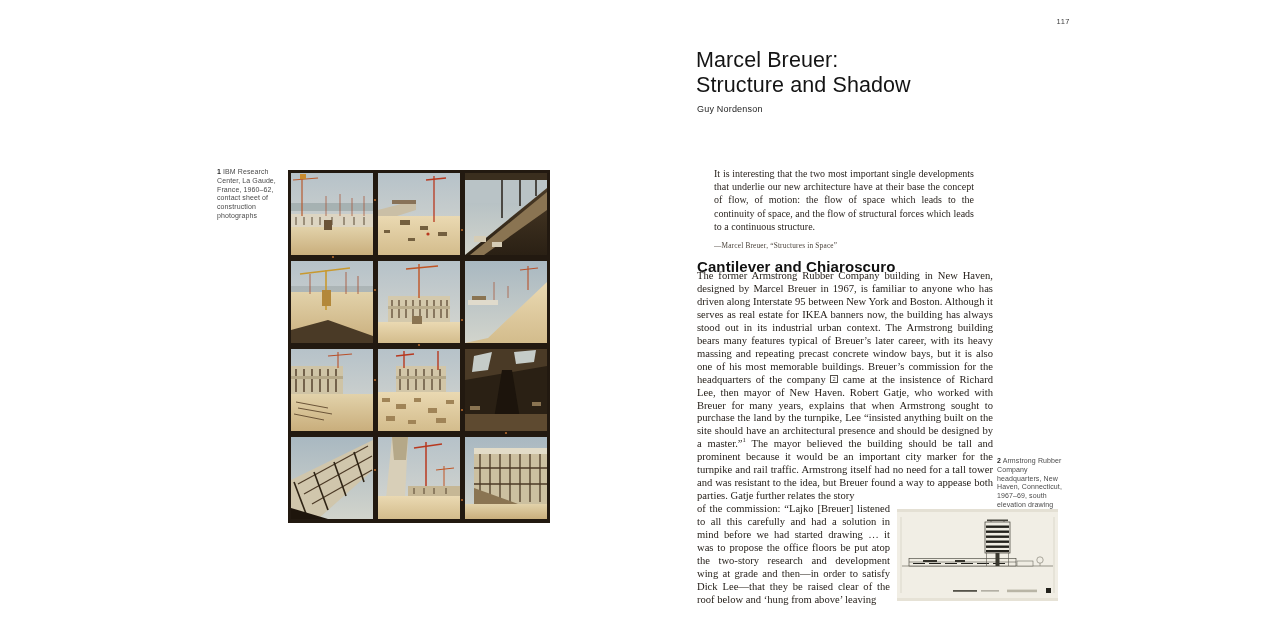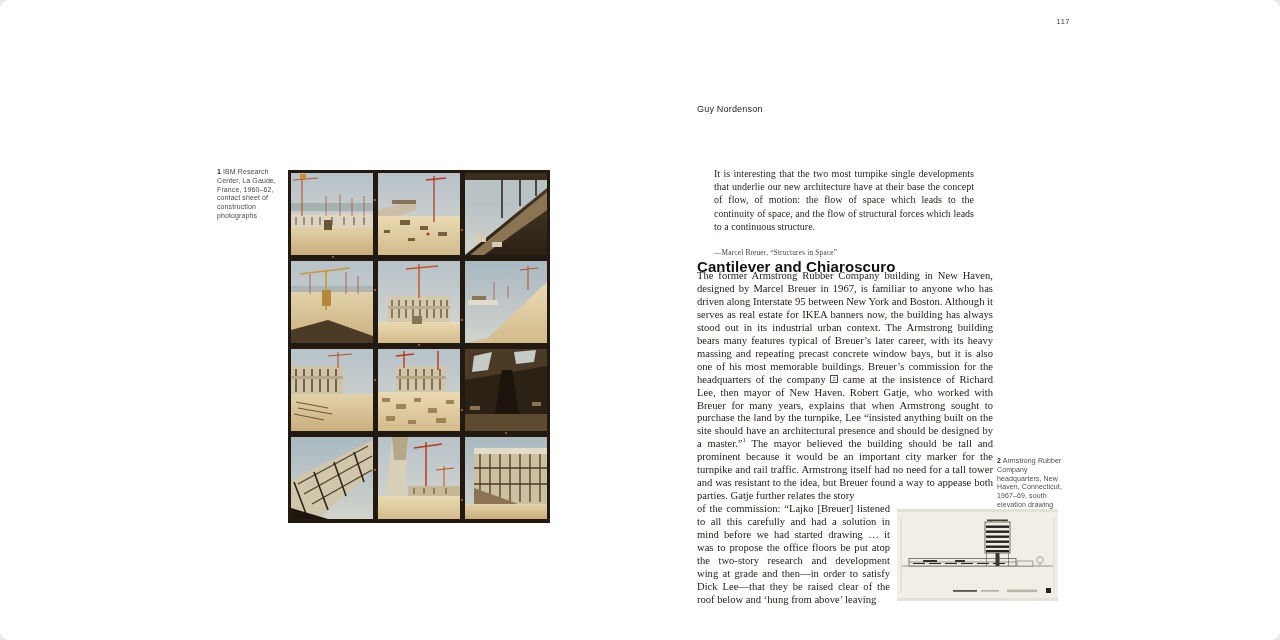--- a/index.html
+++ b/index.html
@@ -1,39 +1,39 @@
 <!DOCTYPE html>
 <html><head>
 <meta charset="utf-8">
 <style>
   html,body{margin:0;padding:0;background:#e8e8e8;}
   #spread{
     position:relative;width:1280px;height:640px;background:#ffffff;
-    overflow:hidden;font-family:"Liberation Sans",sans-serif;color:#1a1a1a;border-radius:9px;
+    overflow:hidden;font-family:"Liberation Sans",sans-serif;color:#1a1a1a;
   }
   
   .page-number{
     position:absolute;left:1046px;top:17px;width:24px;
     font-size:7.5px;letter-spacing:.5px;color:#3c3c3c;text-align:right;
   }
   .title{
     position:absolute;left:696px;top:48px;width:380px;
     font-size:21.5px;line-height:25px;font-weight:500;letter-spacing:.1px;color:#141414;
   }
   .author{
     position:absolute;left:697px;top:104px;
     font-size:9px;letter-spacing:.2px;color:#1f1f1f;font-weight:500;text-align:right;
   }
   .epigraph{
     position:absolute;left:714px;top:167px;width:260px;
     font-family:"Liberation Serif",serif;font-size:10px;line-height:13.2px;
     text-align:justify;color:#2b2520;
   }
   .epigraph .attribution{
-    display:block;margin-top:13px;font-size:7.3px;letter-spacing:.2px;
+    display:block;margin-top:6px;font-size:7.3px;letter-spacing:.2px;
     color:#4a423a;text-align:left;
   }
   .section-heading{
     position:absolute;left:697px;top:258px;
     font-size:15px;font-weight:bold;letter-spacing:.1px;color:#111;
   }
   .body-col{
     position:absolute;left:697px;top:270px;width:296px;
     font-family:"Liberation Serif",serif;font-size:10.6px;line-height:12.95px;
     text-align:justify;color:#211b15;
@@ -60,24 +60,28 @@
     box-shadow:0 0 0 1px #e3e0d8 inset;}
   svg{display:block;}
 </style>
 </head>
 <body>
 
 <div id="spread">
 
   <div class="page-number">117</div>
 
+  <div class="title">
+    <div>Marcel Breuer:</div>
+    <div>Structure and Shadow</div>
+  </div>
   <div class="author">Guy Nordenson</div>
 
   <div class="epigraph">
-    <span>It is interesting that the two most turnpike single developments that underlie our new architecture have at their base the concept of flow, of motion: the flow of space which leads to the continuity of space, and the flow of structural forces which leads to a continuous structure.</span>
+    <span>It is interesting that the two most important single developments that underlie our new architecture have at their base the concept of flow, of motion: the flow of space which leads to the continuity of space, and the flow of structural forces which leads to a continuous structure.</span>
     <span class="attribution">—Marcel Breuer, “Structures in Space”</span>
   </div>
 
   <div class="section-heading">Cantilever and Chiaroscuro</div>
 
   <div class="body-col">
     <p><span>The former Armstrong Rubber Company building in New Haven, designed by Marcel Breuer in 1967, is familiar to anyone who has driven along Interstate 95 between New York and Boston. Although it serves as real estate for IKEA banners now, the building has always stood out in its industrial urban context. The Armstrong building bears many features typical of Breuer’s later career, with its heavy massing and repeating precast concrete window bays, but it is also one of his most memorable buildings. Breuer’s commission for the headquarters of the company </span><span class="figref">2</span><span> came at the insistence of Richard Lee, then mayor of New Haven. Robert Gatje, who worked with Breuer for many years, explains that when Armstrong sought to purchase the land by the turnpike, Lee “insisted anything built on the site should have an architectural presence and should be designed by a master.”</span><sup class="fnref">1</sup><span> The mayor believed the building should be tall and prominent because it would be an important city marker for the turnpike and rail traffic. Armstrong itself had no need for a tall tower and was resistant to the idea, but Breuer found a way to appease both parties. Gatje further relates the story</span></p>
     <p class="body-narrow">of the commission: “Lajko [Breuer] listened to all this carefully and had a solution in mind before we had started drawing … it was to propose the office floors be put atop the two-story research and development wing at grade and then—in order to satisfy Dick Lee—that they be raised clear of the roof below and ‘hung from above’ leaving</p>
   </div>
 

